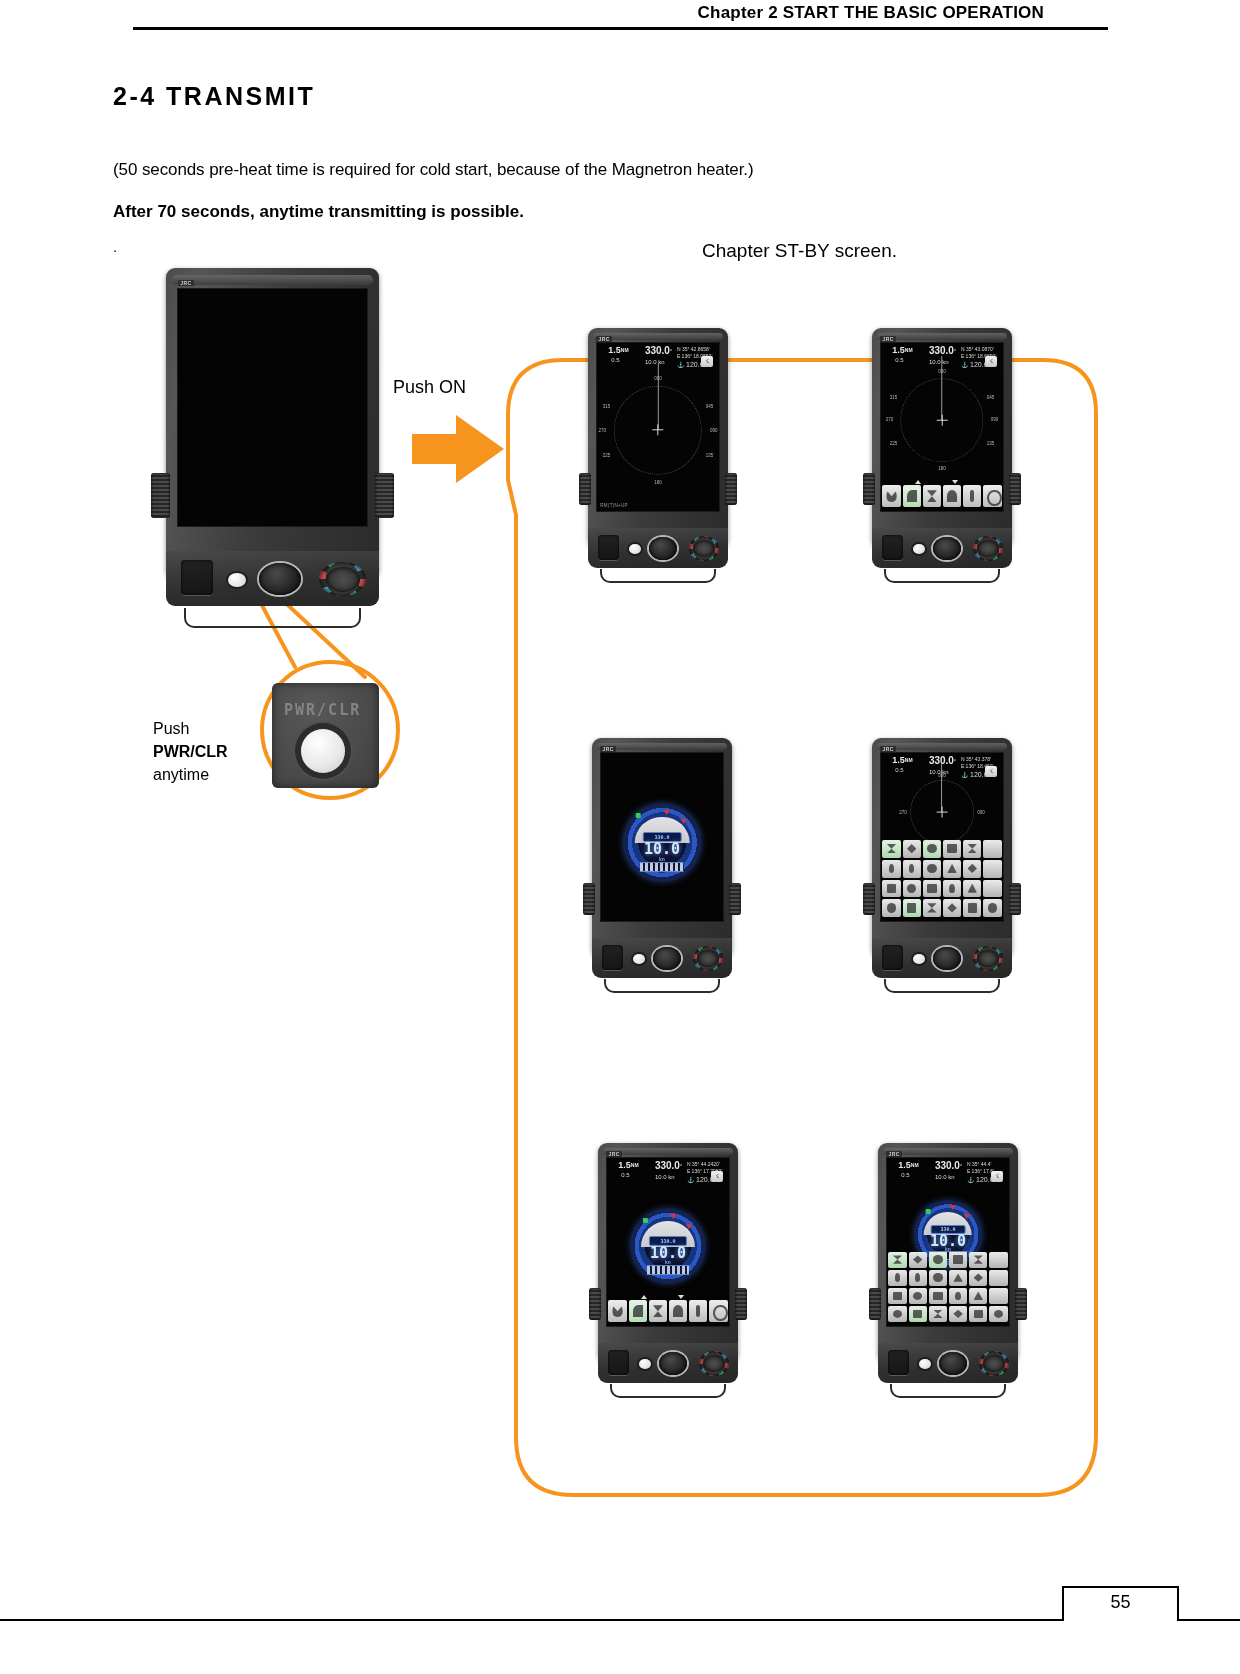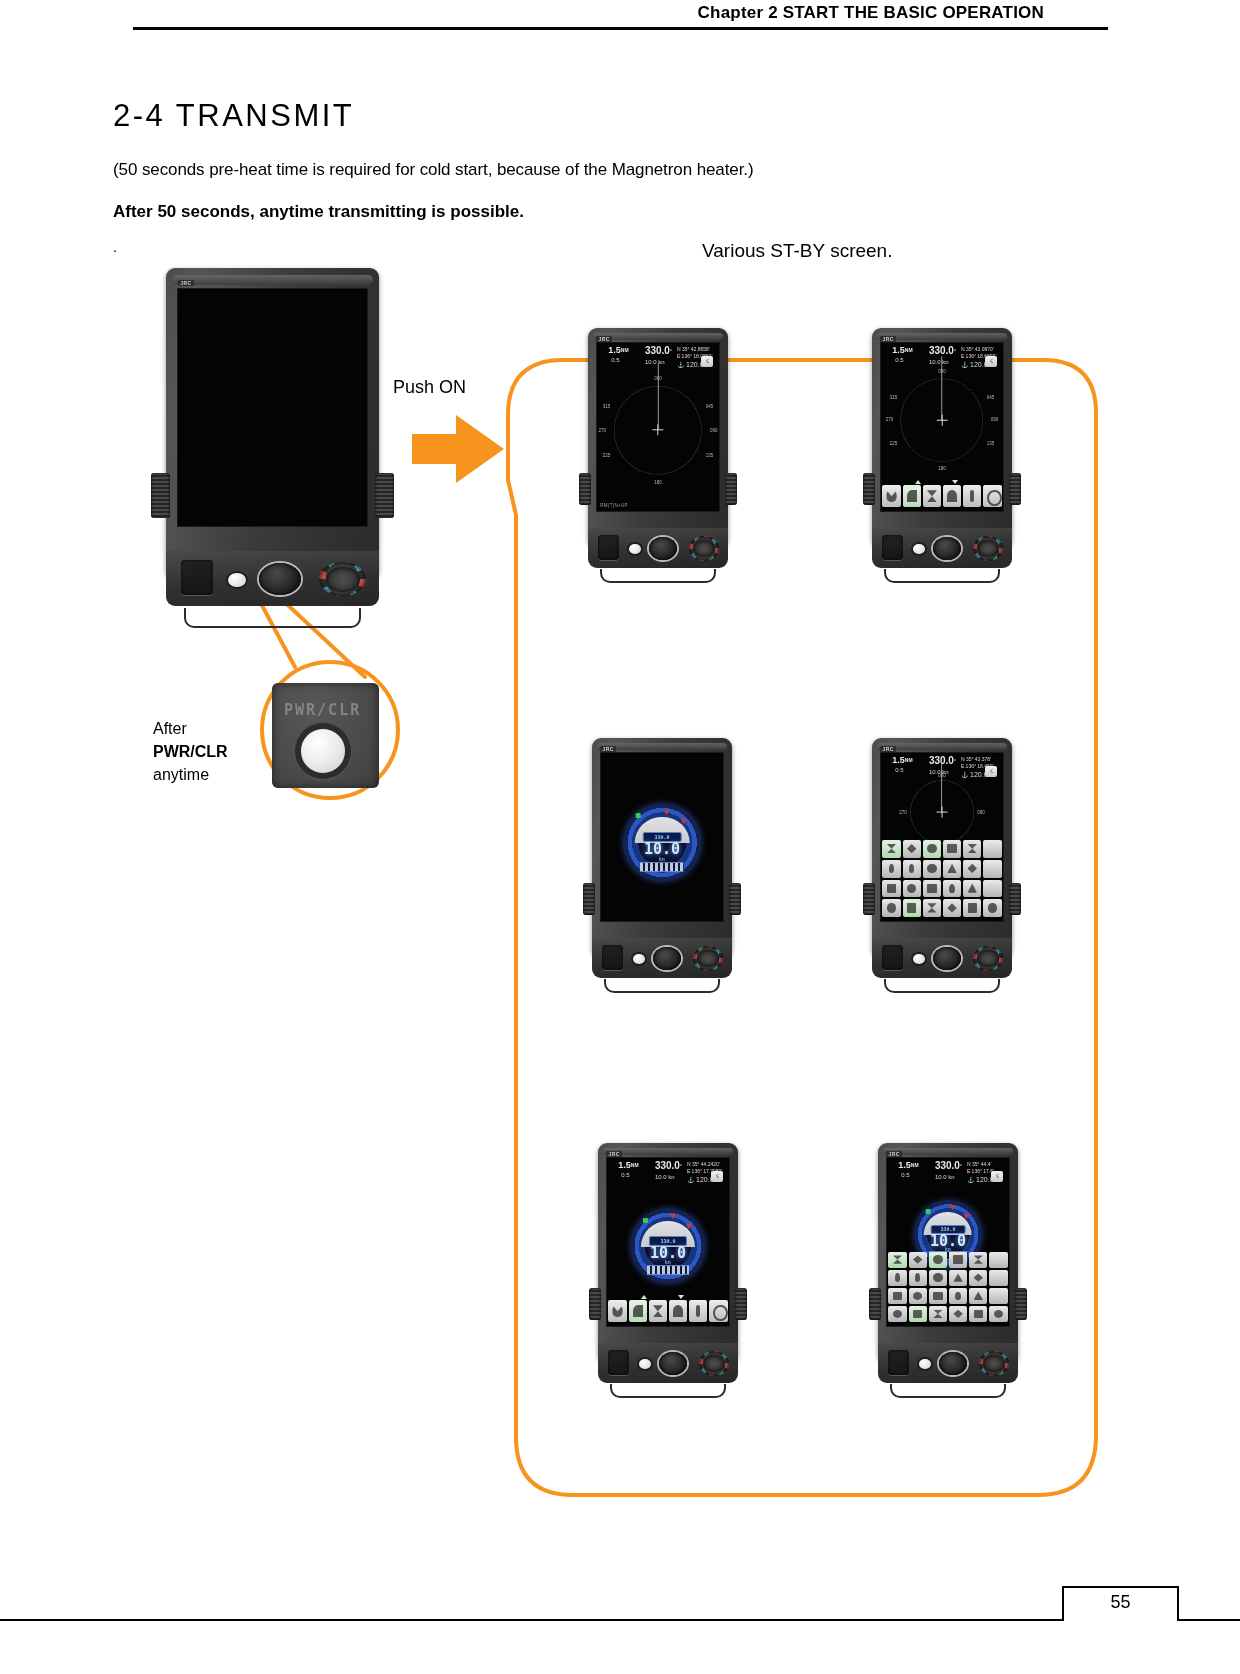--- a/index.html
+++ b/index.html
@@ -22,21 +22,21 @@
     white-space:nowrap;
   }
   .page-header .hdr-rule {
     position:absolute; left:133px; top:27px; width:975px; height:3px;
     background:#000;
   }
 
   
   .section-title {
     position:absolute; left:113px; top:82px;
-    font-size:31px; font-weight:normal; letter-spacing:2.5px;margin-top:16px;
+    font-size:25px; font-weight:bold; letter-spacing:2.5px;
   }
 
   
   .para-normal {
     position:absolute; left:113px; top:160px;
     font-size:17px; letter-spacing:-0.1px; white-space:nowrap;
   }
   .para-bold {
     position:absolute; left:113px; top:202px;
     font-size:17px; font-weight:bold; white-space:nowrap;
@@ -393,27 +393,27 @@
 <body>
 
 <div class="page-header">
   <div class="hdr-text">Chapter 2   START THE BASIC OPERATION</div>
   <div class="hdr-rule"></div>
 </div>
 
 <div class="section-title">2-4 TRANSMIT</div>
 
 <div class="para-normal">(50 seconds pre-heat time is required for cold start, because of the Magnetron heater.)</div>
-<div class="para-bold">After 50 seconds, anytime transmitting is possible.</div>
+<div class="para-bold">After 70 seconds, anytime transmitting is possible.</div>
 <div class="tiny-dot">.</div>
 
-<div class="lbl-various">Various ST-BY screen.</div>
+<div class="lbl-various">Chapter ST-BY screen.</div>
 <div class="lbl-poweron">Push ON</div>
 <div class="lbl-push">
-  <span>After</span><br>
+  <span>Push</span><br>
   <b>PWR/CLR</b><br>
   <span>anytime</span>
 </div>
 
 <svg class="power-arrow" viewBox="0 0 92 68">
   <polygon points="0,19 44,19 44,0 92,34 44,68 44,49 0,49" fill="#F7941E"></polygon>
 </svg>
 
 <svg class="stby-loop" viewBox="0 0 600 1250">
   <path d="M 10 225

